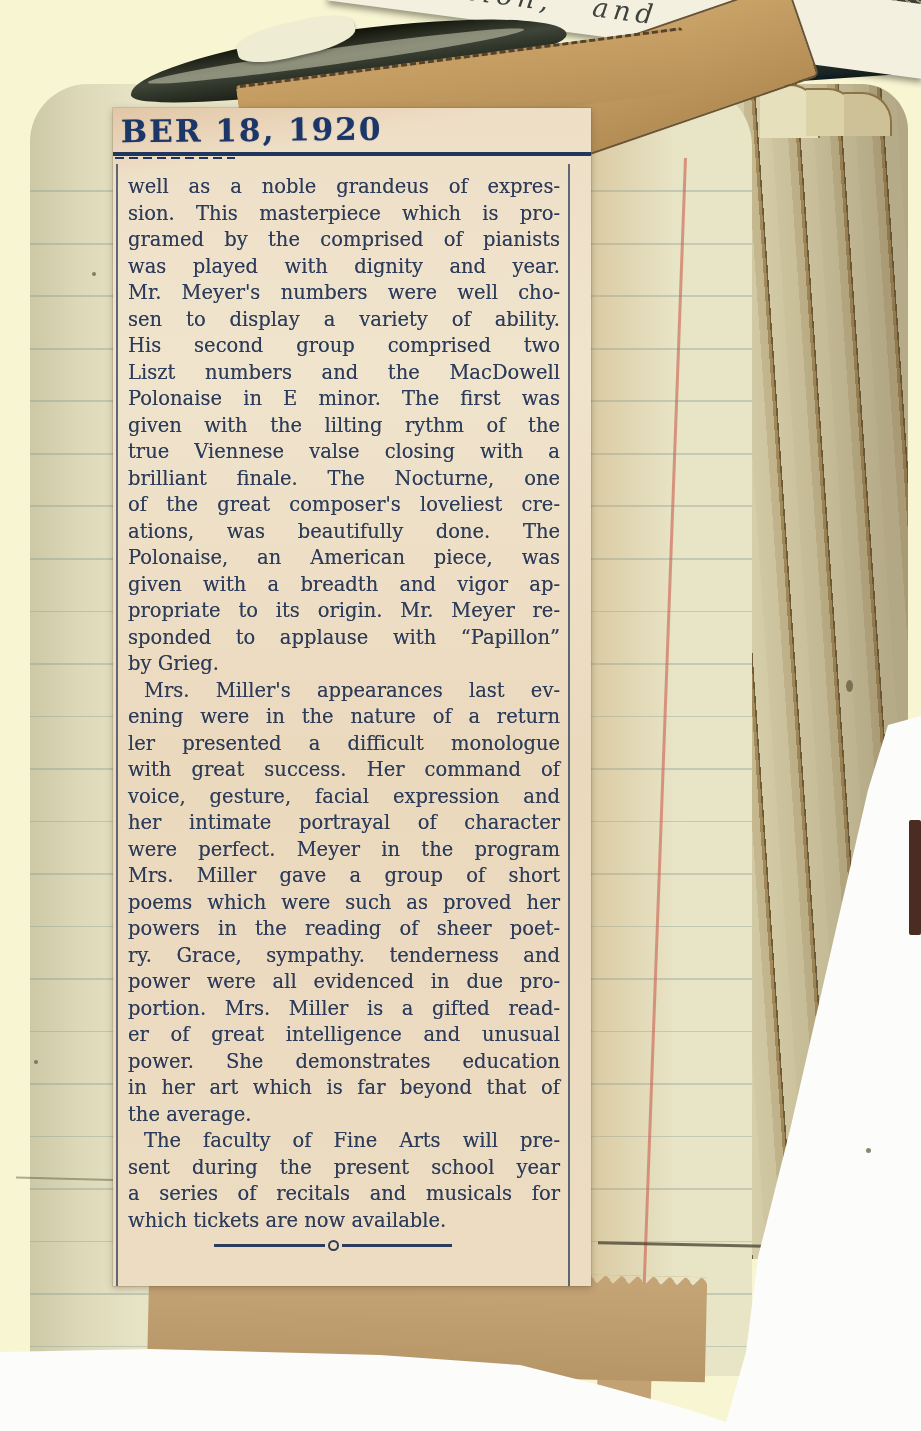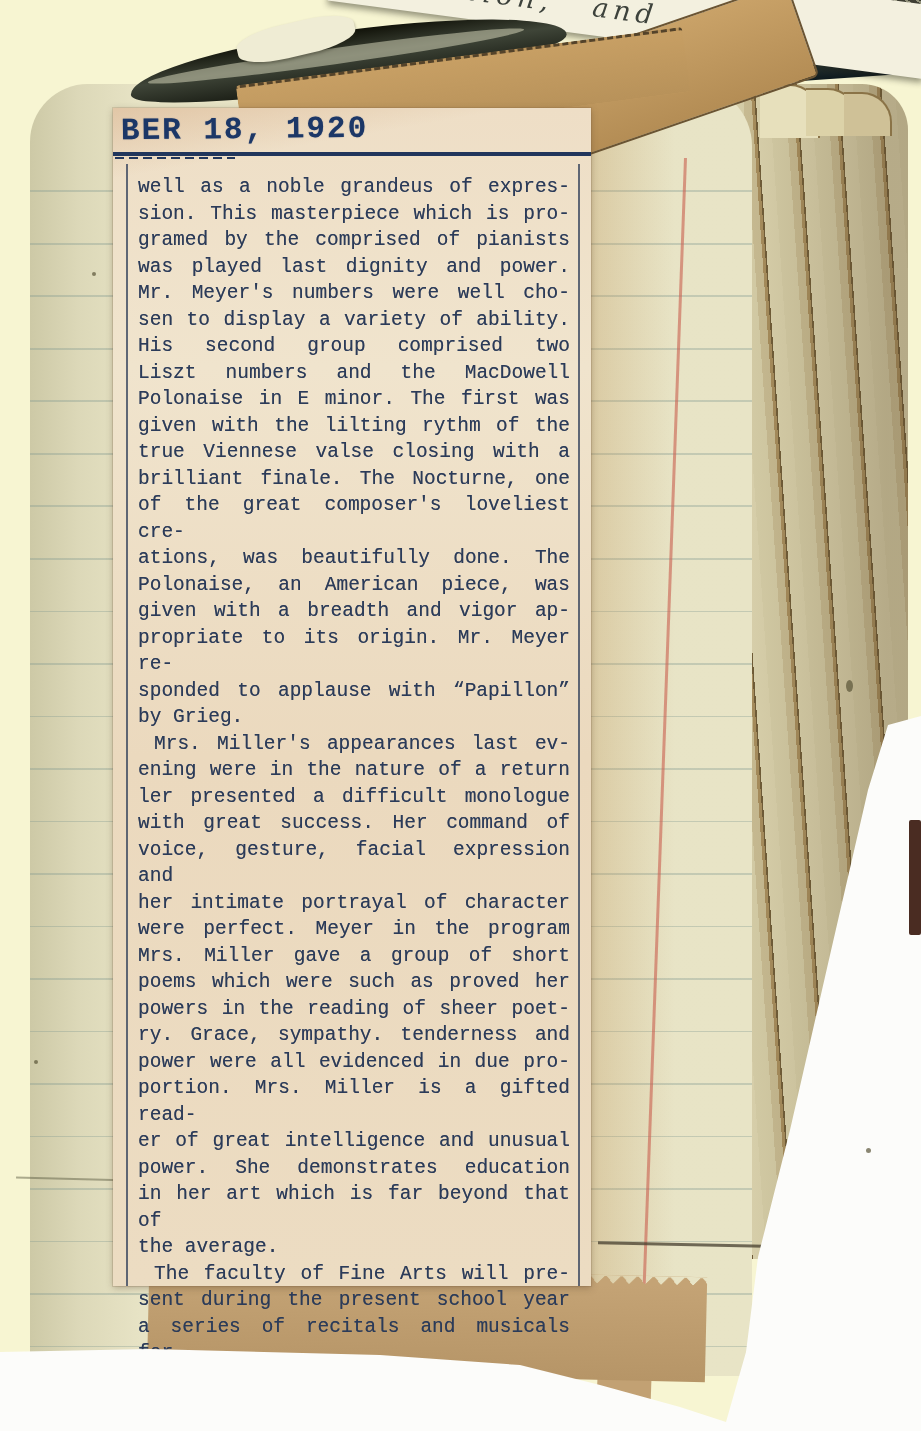--- a/index.html
+++ b/index.html
@@ -60,28 +60,28 @@
   .scrapB{left:556px;top:20px;width:250px;height:96px;transform:rotate(-19deg);
     background:linear-gradient(#c9a268,#b48d55);border:2px solid #6a5433;border-radius:6px;}
   .curl-white-tl{left:236px;top:22px;width:120px;height:34px;transform:rotate(-13deg);
     background:#efecd4;border-radius:40%;box-shadow:0 2px 3px rgba(40,40,25,.4);}
 
   
   .clipping{left:113px;top:108px;width:478px;height:1178px;
     background:
       linear-gradient(170deg, rgba(205,160,115,.38) 0px, rgba(205,160,115,0) 70px),
       linear-gradient(180deg,#eedec6 0%,#f0e4cd 22%,#ebd9be 55%,#ecdcc2 100%);
-    box-shadow:0 2px 7px rgba(80,60,40,.35), 0 0 0 1px rgba(130,95,60,.18);font-family:Liberation Mono, monospace;}
+    box-shadow:0 2px 7px rgba(80,60,40,.35), 0 0 0 1px rgba(130,95,60,.18);}
   .date-line{position:absolute;left:8px;top:4px;font-weight:bold;font-size:31px;
     letter-spacing:2px;color:#1c3767;transform:rotate(-.6deg);
     text-shadow:0 0 1px rgba(28,55,103,.5);}
   .date-rule{position:absolute;left:0;top:44px;width:100%;height:3.5px;background:#21365c;}
   .date-rule::before{content:"";position:absolute;left:2px;top:5px;width:120px;height:2px;
     background:repeating-linear-gradient(to right,#21365c 0 9px,transparent 9px 14px);}
-  .column{position:absolute;left:13px;top:56px;width:450px;height:1112px;
+  .column{position:absolute;left:3px;top:56px;width:450px;height:1112px;
     border-left:2px solid rgba(47,62,88,.75);border-right:2px solid rgba(47,62,88,.75);
     padding:10px 0 0 0;}
   .article{margin:0 8px 0 10px;}
   .line{font-size:19.5px;line-height:26.5px;color:#2b3b59;
     text-align:justify;text-align-last:justify;white-space:normal;
     text-shadow:0 0 .6px rgba(43,59,89,.6);}
   .line.last{text-align-last:left;}
   .para.indent .line:first-child{text-indent:16px;}
   .ornament{display:flex;align-items:center;margin:6px 0 0 96px;width:238px;}
   .orn-line{height:2.5px;background:#2c3c5c;flex:1;}
@@ -138,21 +138,21 @@
 
   <div class="abs clipping" data-interactable="false">
     <div class="date-line" data-interactable="false">BER 18, 1920</div>
     <div class="date-rule" data-interactable="false"></div>
     <div class="column" data-interactable="false">
       <div class="article" data-interactable="false">
           <div class="para" data-interactable="false">
             <div class="line" data-interactable="false">well as a noble grandeus of expres-</div>
             <div class="line" data-interactable="false">sion. This masterpiece which is pro-</div>
             <div class="line" data-interactable="false">gramed by the comprised of pianists</div>
-            <div class="line" data-interactable="false">was played last dignity and power.</div>
+            <div class="line" data-interactable="false">was played with dignity and year.</div>
             <div class="line" data-interactable="false">Mr. Meyer's numbers were well cho-</div>
             <div class="line" data-interactable="false">sen to display a variety of ability.</div>
             <div class="line" data-interactable="false">His second group comprised two</div>
             <div class="line" data-interactable="false">Liszt numbers and the MacDowell</div>
             <div class="line" data-interactable="false">Polonaise in E minor. The first was</div>
             <div class="line" data-interactable="false">given with the lilting rythm of the</div>
             <div class="line" data-interactable="false">true Viennese valse closing with a</div>
             <div class="line" data-interactable="false">brilliant finale. The Nocturne, one</div>
             <div class="line" data-interactable="false">of the great composer's loveliest cre-</div>
             <div class="line" data-interactable="false">ations, was beautifully done. The</div>

